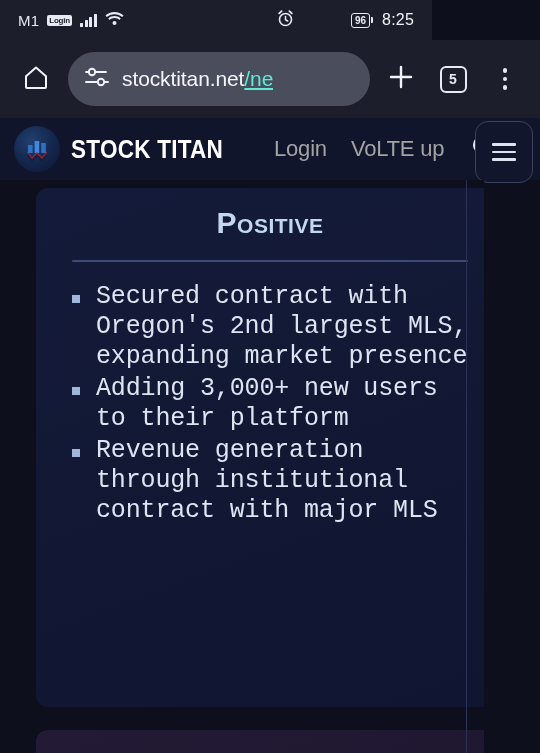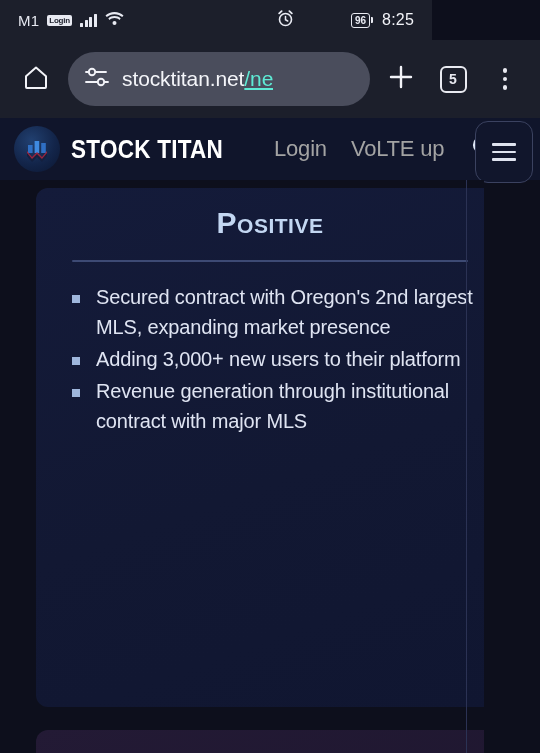--- a/index.html
+++ b/index.html
@@ -140,25 +140,26 @@
     padding-top:18px;
   }
   .title-positive{color:#c3d7f2;}
   .title-negative{color:#ef8098;}
   .divider{height:2px; margin:20px 36px 0 36px; border-radius:1px;}
   .divider-positive{background:#3d4a74;}
   ul.blist{list-style:none; margin:20px 28px 0 36px;}
   ul.blist li{
     position:relative;
     padding-left:24px;
-    font-size:20px;
+    font-size:25px;
     line-height:30px;
     color:#dfe4f2;
     margin-bottom:2px;
     letter-spacing:-.15px;
+    font-family:Liberation Mono, monospace;
   }
   ul.blist li::before{
     content:""; position:absolute;
     left:0; top:13px;
     width:8px; height:8px;
   }
   .list-positive li::before{background:#9fb7dd;}
 </style>
 </head>
 <body>

